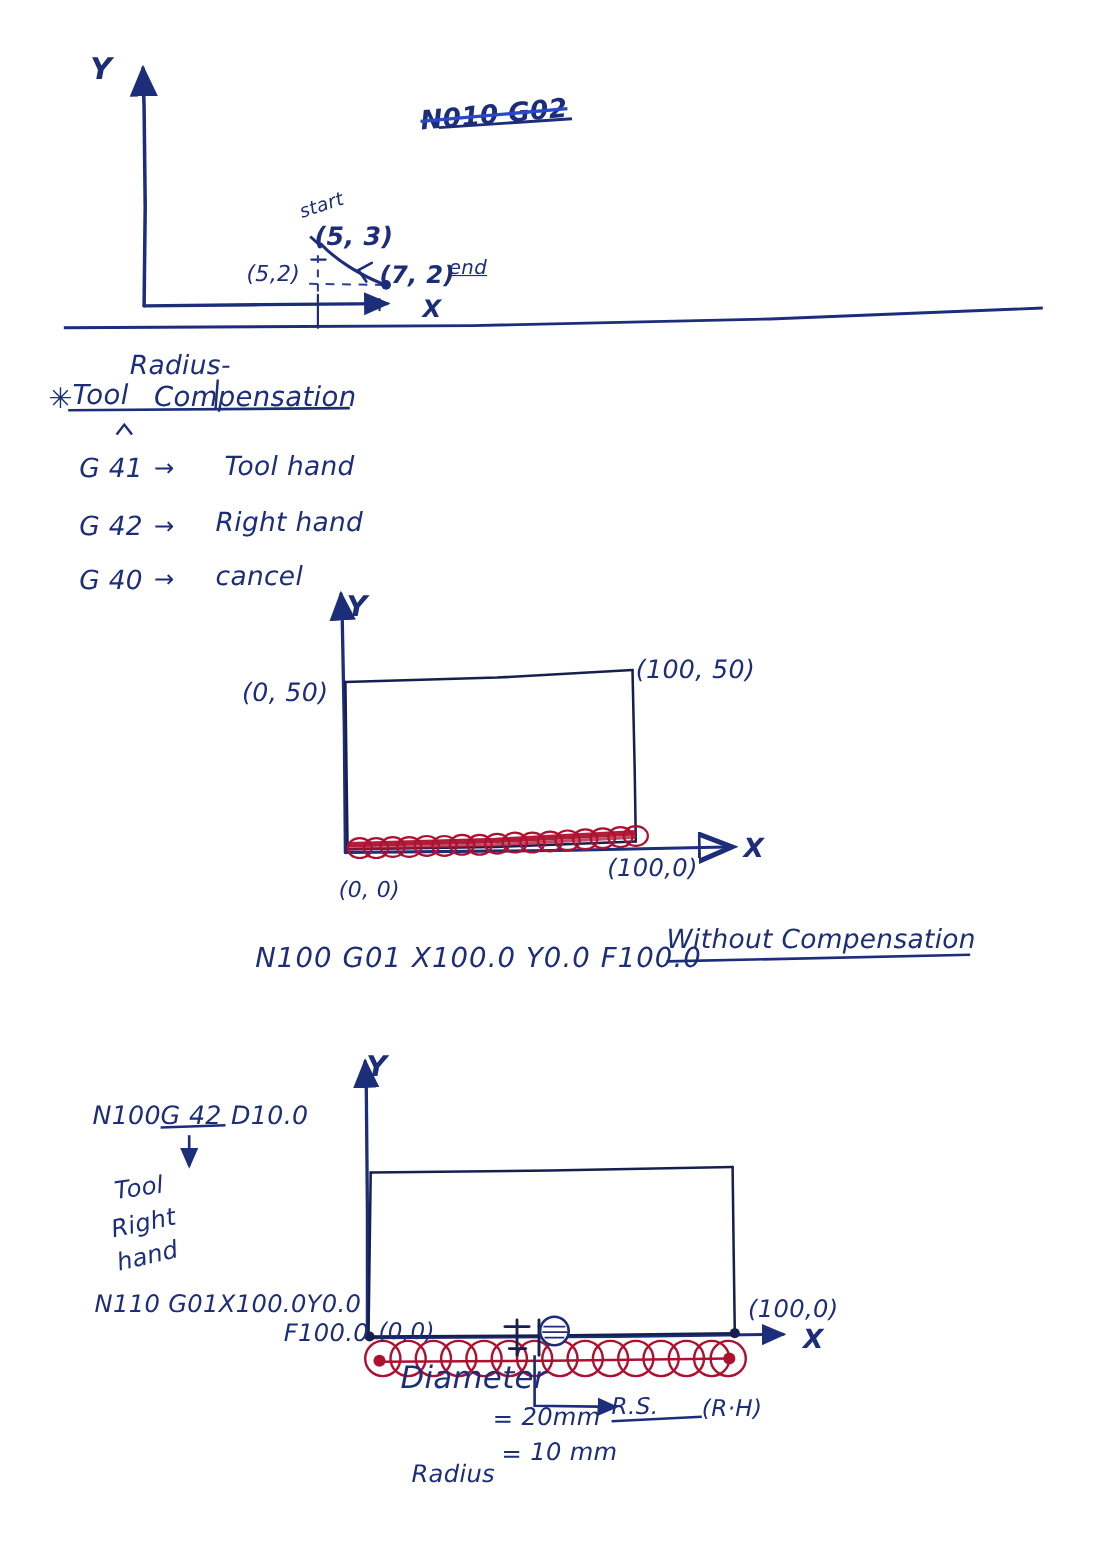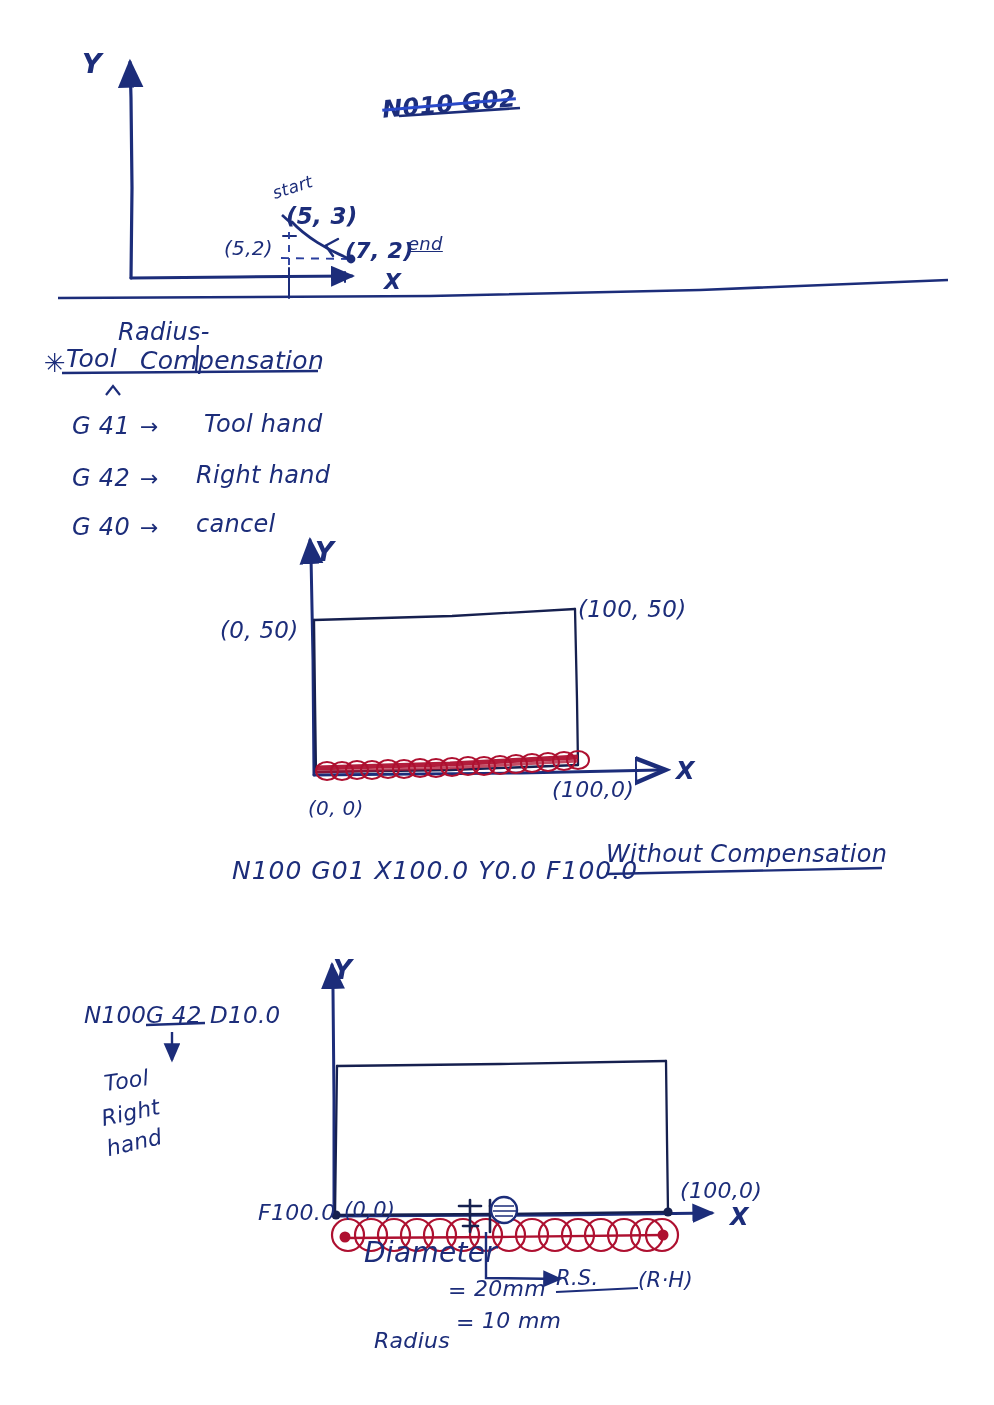--- a/index.html
+++ b/index.html
@@ -221,20 +221,21 @@
   <div class="hw" style="left:606px; top:840px; font-size:24px;">Without Compensation</div>
 
   <div class="hw" style="left:84px; top:1002px; font-size:23px;">N100</div>
   <div class="hw" style="left:146px; top:1002px; font-size:23px;">G 42</div>
   <div class="hw" style="left:210px; top:1002px; font-size:23px;">D10.0</div>
 
   <div class="hw" style="left:104px; top:1068px; font-size:22px; transform:rotate(-8deg);">Tool</div>
   <div class="hw" style="left:101px; top:1100px; font-size:22px; transform:rotate(-12deg);">Right</div>
   <div class="hw" style="left:106px; top:1130px; font-size:22px; transform:rotate(-13deg);">hand</div>
 
+  <div class="hw" style="left:86px; top:1174px; font-size:22px;">N110 G01X100.0Y0.0</div>
   <div class="hw" style="left:258px; top:1200px; font-size:22px;">F100.0</div>
 
   <div class="hw" style="left:332px; top:1198px; font-size:21px;padding-left:12px;">(0,0)</div>
   <div class="hw" style="left:680px; top:1178px; font-size:22px;">(100,0)</div>
 
   <div class="hw" style="left:333px; top:955px; font-size:26px; font-weight:700;">Y</div>
   <div class="hw" style="left:730px; top:1203px; font-size:24px; font-weight:700;">X</div>
 
   <div class="hw" style="left:556px; top:1266px; font-size:21px;">R.S.</div>
   <div class="hw" style="left:638px; top:1268px; font-size:21px;">(R·H)</div>

